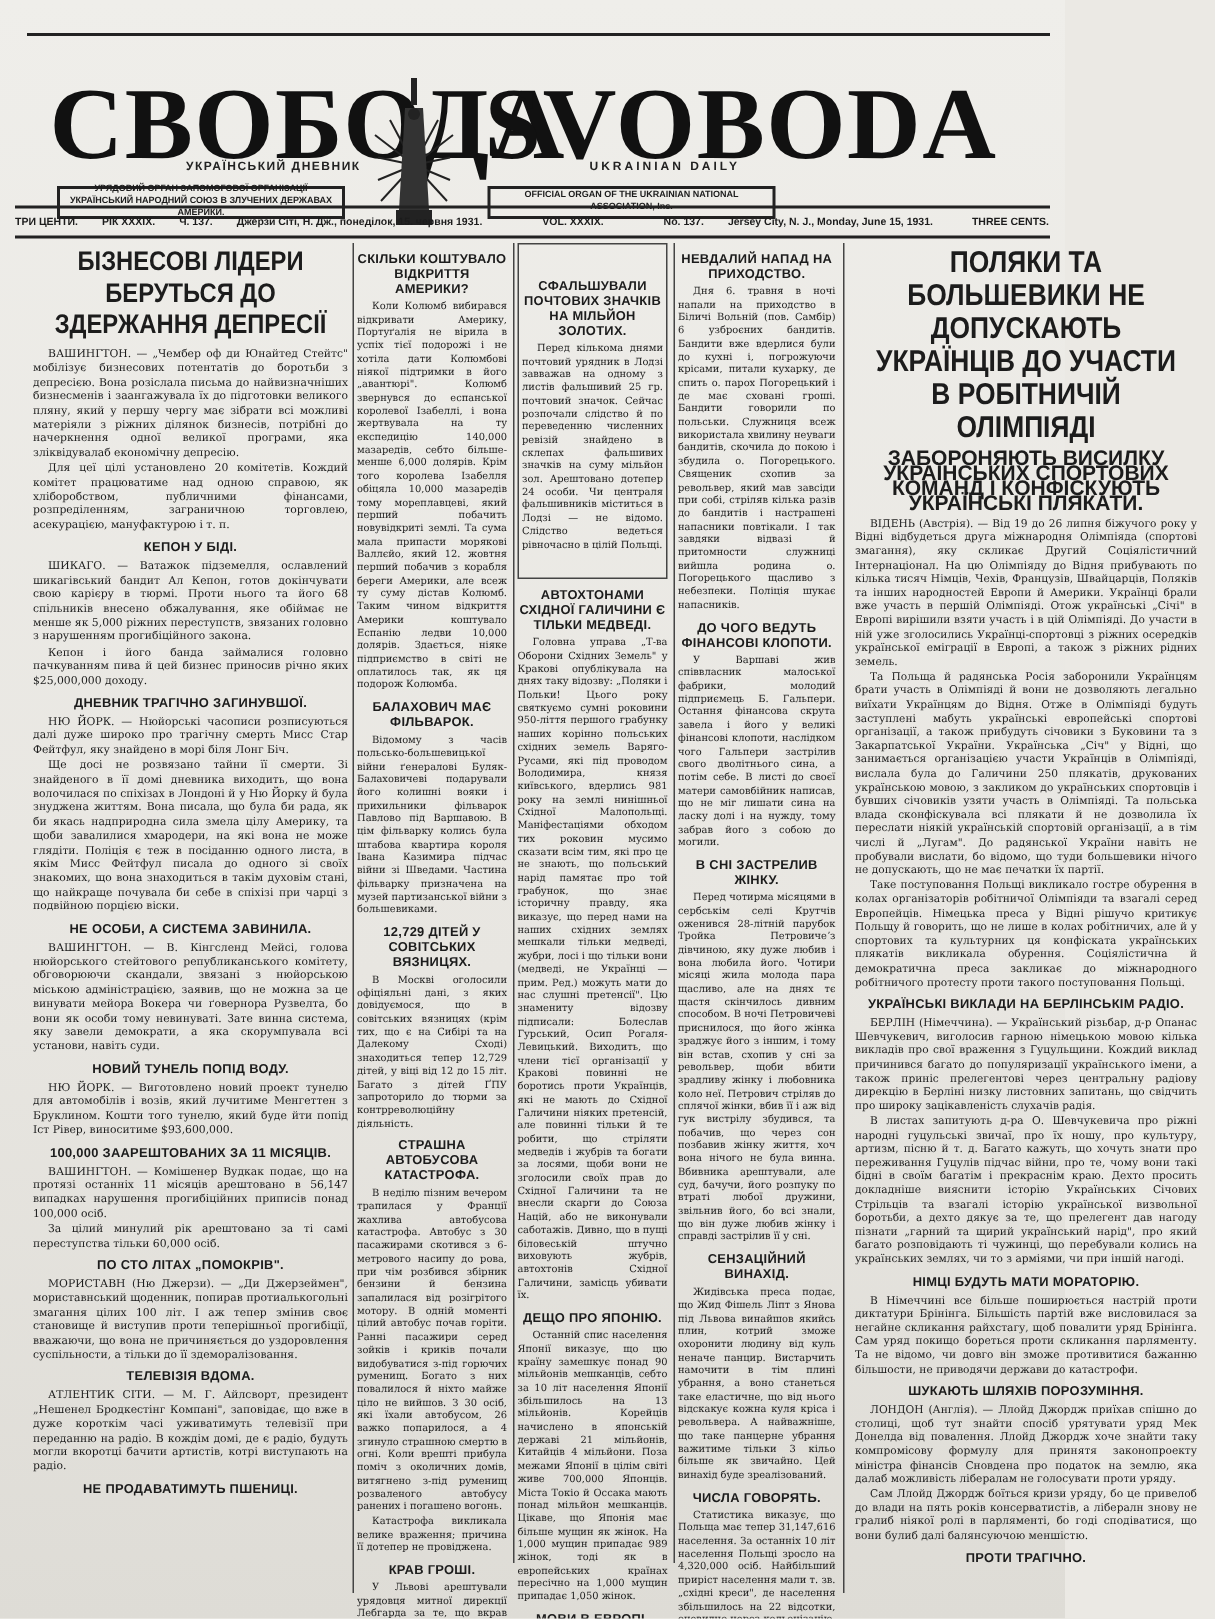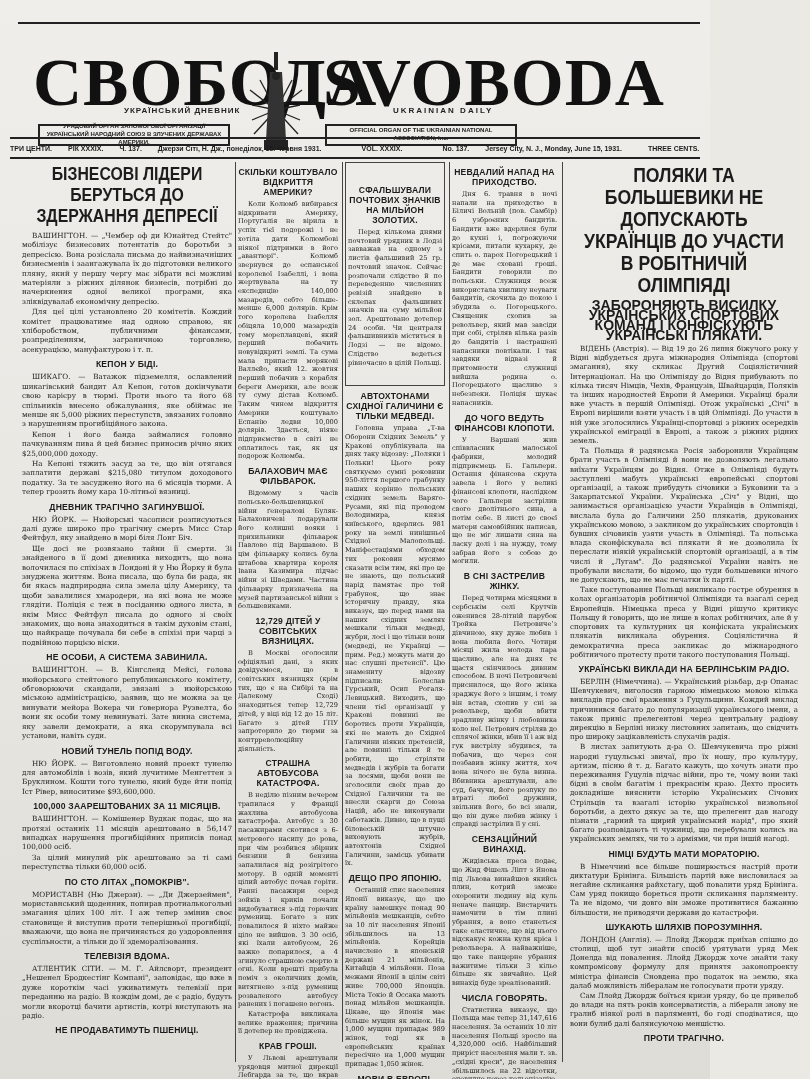--- a/index.html
+++ b/index.html
@@ -86,21 +86,20 @@
   <div class="col c1">
     <div class="lead">
       <h1>БІЗНЕСОВІ ЛІДЕРИ БЕРУТЬСЯ ДО ЗДЕРЖАННЯ ДЕПРЕСІЇ</h1>
       <p>ВАШИНГТОН. — „Чембер оф ди Юнайтед Стейтс" мобілізує бизнесових потентатів до боротьби з депресією. Вона розіслала письма до найвизначніших бизнесменів і заангажувала їх до підготовки великого пляну, який у першу чергу має зібрати всі можливі матеріяли з ріжних ділянок бизнесів, потрібні до начеркнення одної великої програми, яка зліквідувалаб економічну депресію.</p>
       <p>Для цеї цілі установлено 20 комітетів. Кождий комітет працюватиме над одною справою, як хліборобством, публичними фінансами, розпреділенням, заграничною торговлею, асекурацією, мануфактурою і т. п.</p>
     </div>
     <div>
       <h2>КЕПОН У БІДІ.</h2>
       <p>ШИКАГО. — Ватажок підземелля, ославлений шикагівський бандит Ал Кепон, готов докінчувати свою карієру в тюрмі. Проти нього та його 68 спільників внесено обжалування, яке обіймає не менше як 5,000 ріжних переступств, звязаних головно з нарушенням прогибіційного закона.</p>
       <p>Кепон і його банда займалися головно пачкуванням пива й цей бизнес приносив річно яких $25,000,000 доходу.</p>
-      <p>На Кепоні тяжить засуд за те, що він отягався заплатити державі $215,080 титулом доходового податку. За те засуджено його на 6 місяців тюрми. А тепер грозить йому кара 10-літньої вязниці.</p>
     </div>
     <div>
       <h2>ДНЕВНИК ТРАГІЧНО ЗАГИНУВШОЇ.</h2>
       <p>НЮ ЙОРК. — Нюйорські часописи розписуються далі дуже широко про трагічну смерть Мисс Стар Фейтфул, яку знайдено в морі біля Лонг Біч.</p>
       <p>Ще досі не розвязано тайни її смерти. Зі знайденого в її домі дневника виходить, що вона волочилася по спіхізах в Лондоні й у Ню Йорку й була знуджена життям. Вона писала, що була би рада, як би якась надприродна сила змела цілу Америку, та щоби завалилися хмародери, на які вона не може глядіти. Поліція є теж в посіданню одного листа, в якім Мисс Фейтфул писала до одного зі своїх знакомих, що вона знаходиться в такім духовім стані, що найкраще почувала би себе в спіхізі при чарці з подвійною порцією віски.</p>
     </div>
     <div>
       <h2>НЕ ОСОБИ, А СИСТЕМА ЗАВИНИЛА.</h2>
       <p>ВАШИНГТОН. — В. Кінгсленд Мейсі, голова нюйорського стейтового републиканського комітету, обговорюючи скандали, звязані з нюйорською міською адміністрацією, заявив, що не можна за це винувати мейора Вокера чи ґовернора Рузвелта, бо вони як особи тому невинуваті. Зате винна система, яку завели демократи, а яка скорумпувала всі установи, навіть суди.</p>
     </div>

